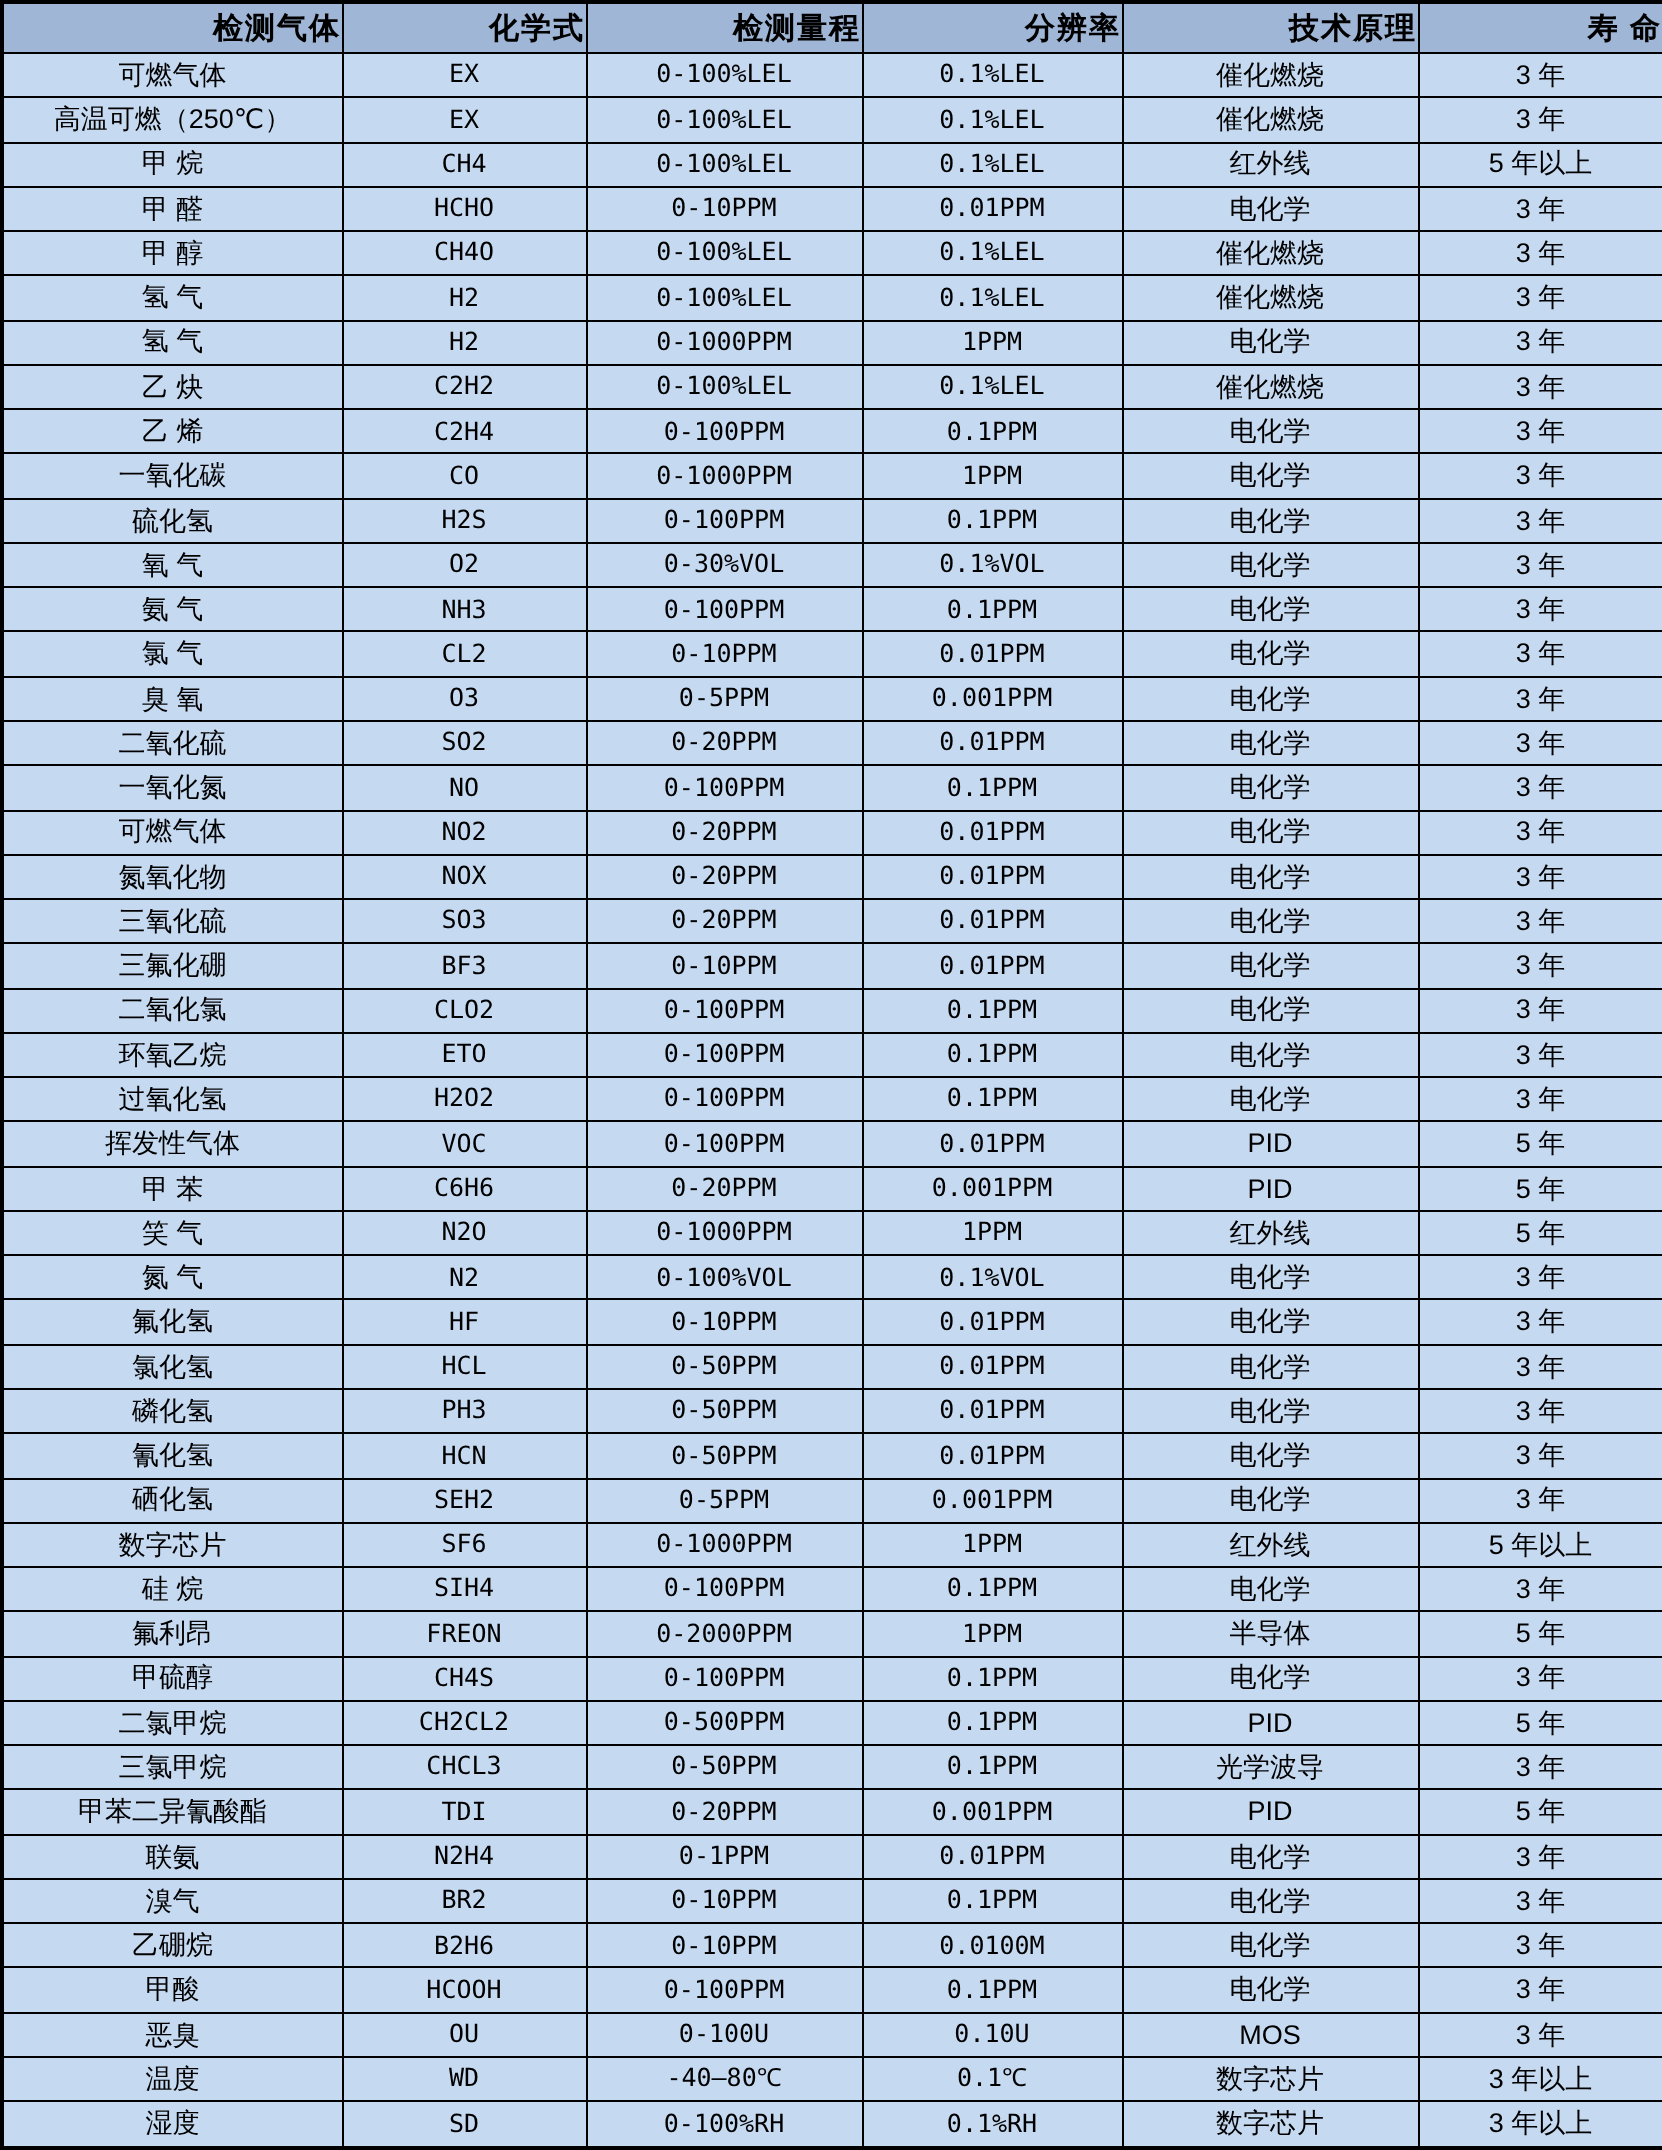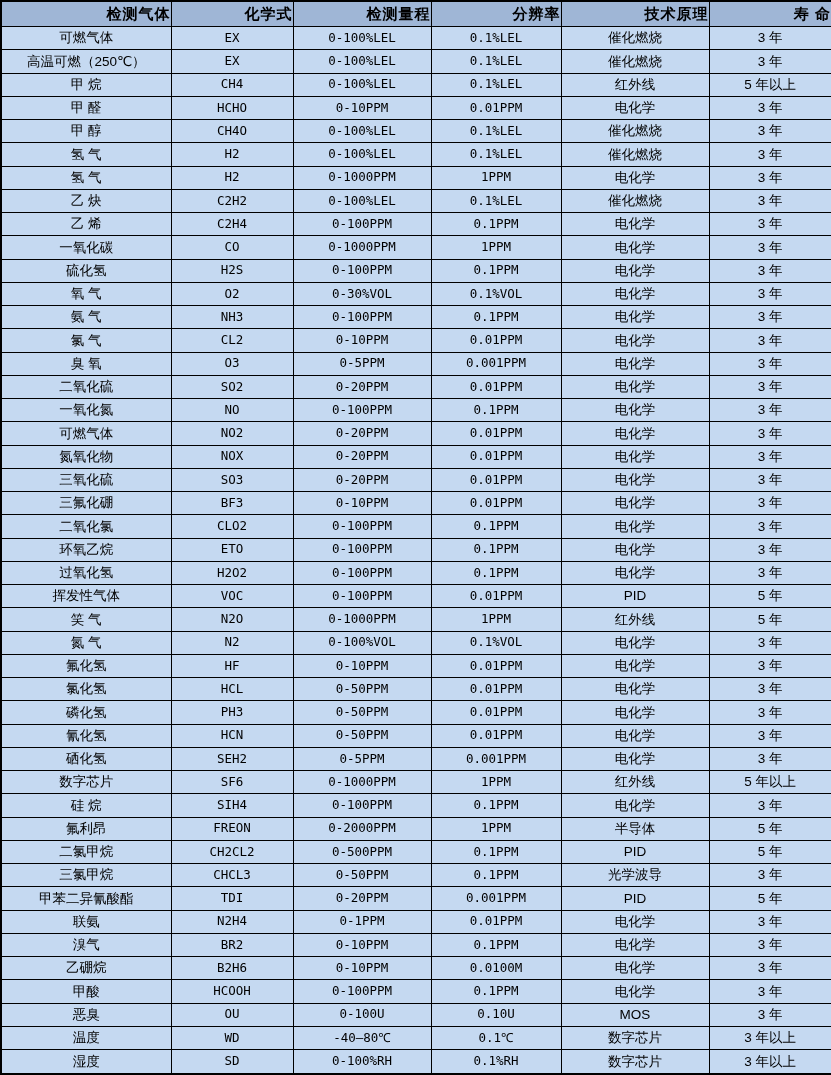--- a/index.html
+++ b/index.html
@@ -268,20 +268,28 @@
       </tr>
       <tr>
         <td class="c0">挥发性气体</td>
         <td class="c1">VOC</td>
         <td class="c2">0-100PPM</td>
         <td class="c3">0.01PPM</td>
         <td class="c4">PID</td>
         <td class="c5">5 年</td>
       </tr>
       <tr>
+        <td class="c0">甲 苯</td>
+        <td class="c1">C6H6</td>
+        <td class="c2">0-20PPM</td>
+        <td class="c3">0.001PPM</td>
+        <td class="c4">PID</td>
+        <td class="c5">5 年</td>
+      </tr>
+      <tr>
         <td class="c0">笑 气</td>
         <td class="c1">N2O</td>
         <td class="c2">0-1000PPM</td>
         <td class="c3">1PPM</td>
         <td class="c4">红外线</td>
         <td class="c5">5 年</td>
       </tr>
       <tr>
         <td class="c0">氮 气</td>
         <td class="c1">N2</td>
@@ -348,20 +356,28 @@
       </tr>
       <tr>
         <td class="c0">氟利昂</td>
         <td class="c1">FREON</td>
         <td class="c2">0-2000PPM</td>
         <td class="c3">1PPM</td>
         <td class="c4">半导体</td>
         <td class="c5">5 年</td>
       </tr>
       <tr>
+        <td class="c0">甲硫醇</td>
+        <td class="c1">CH4S</td>
+        <td class="c2">0-100PPM</td>
+        <td class="c3">0.1PPM</td>
+        <td class="c4">电化学</td>
+        <td class="c5">3 年</td>
+      </tr>
+      <tr>
         <td class="c0">二氯甲烷</td>
         <td class="c1">CH2CL2</td>
         <td class="c2">0-500PPM</td>
         <td class="c3">0.1PPM</td>
         <td class="c4">PID</td>
         <td class="c5">5 年</td>
       </tr>
       <tr>
         <td class="c0">三氯甲烷</td>
         <td class="c1">CHCL3</td>

